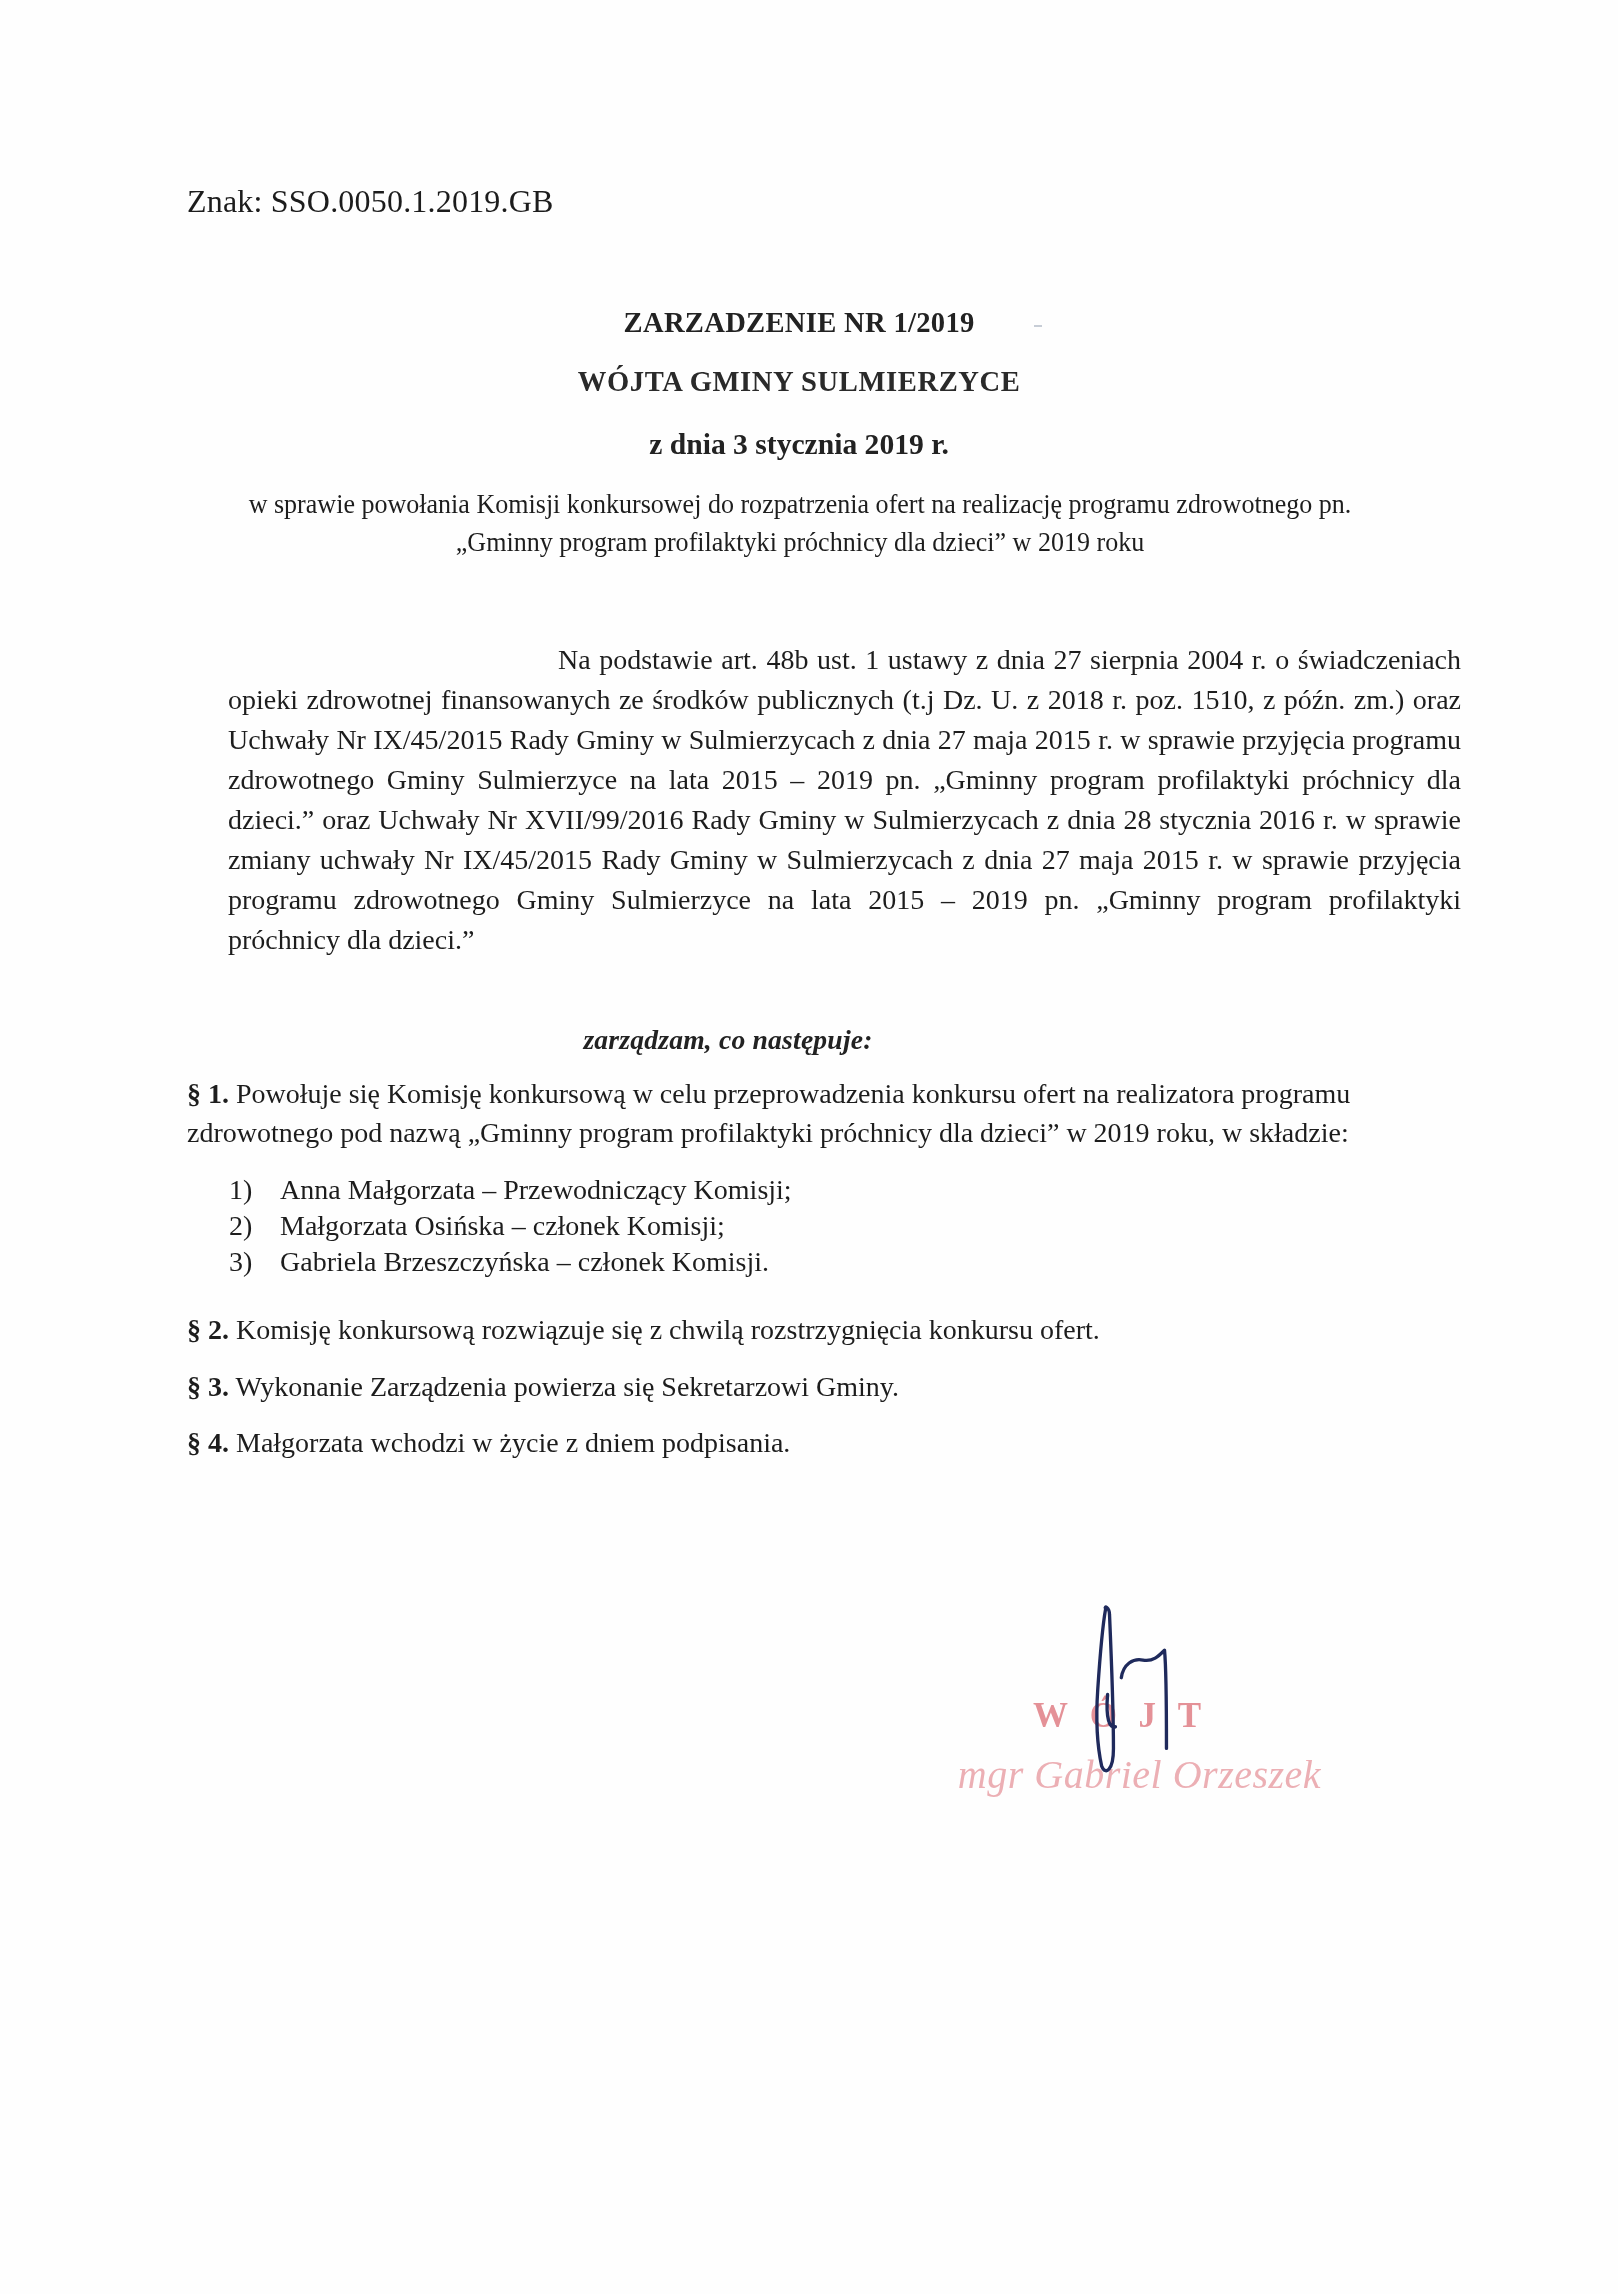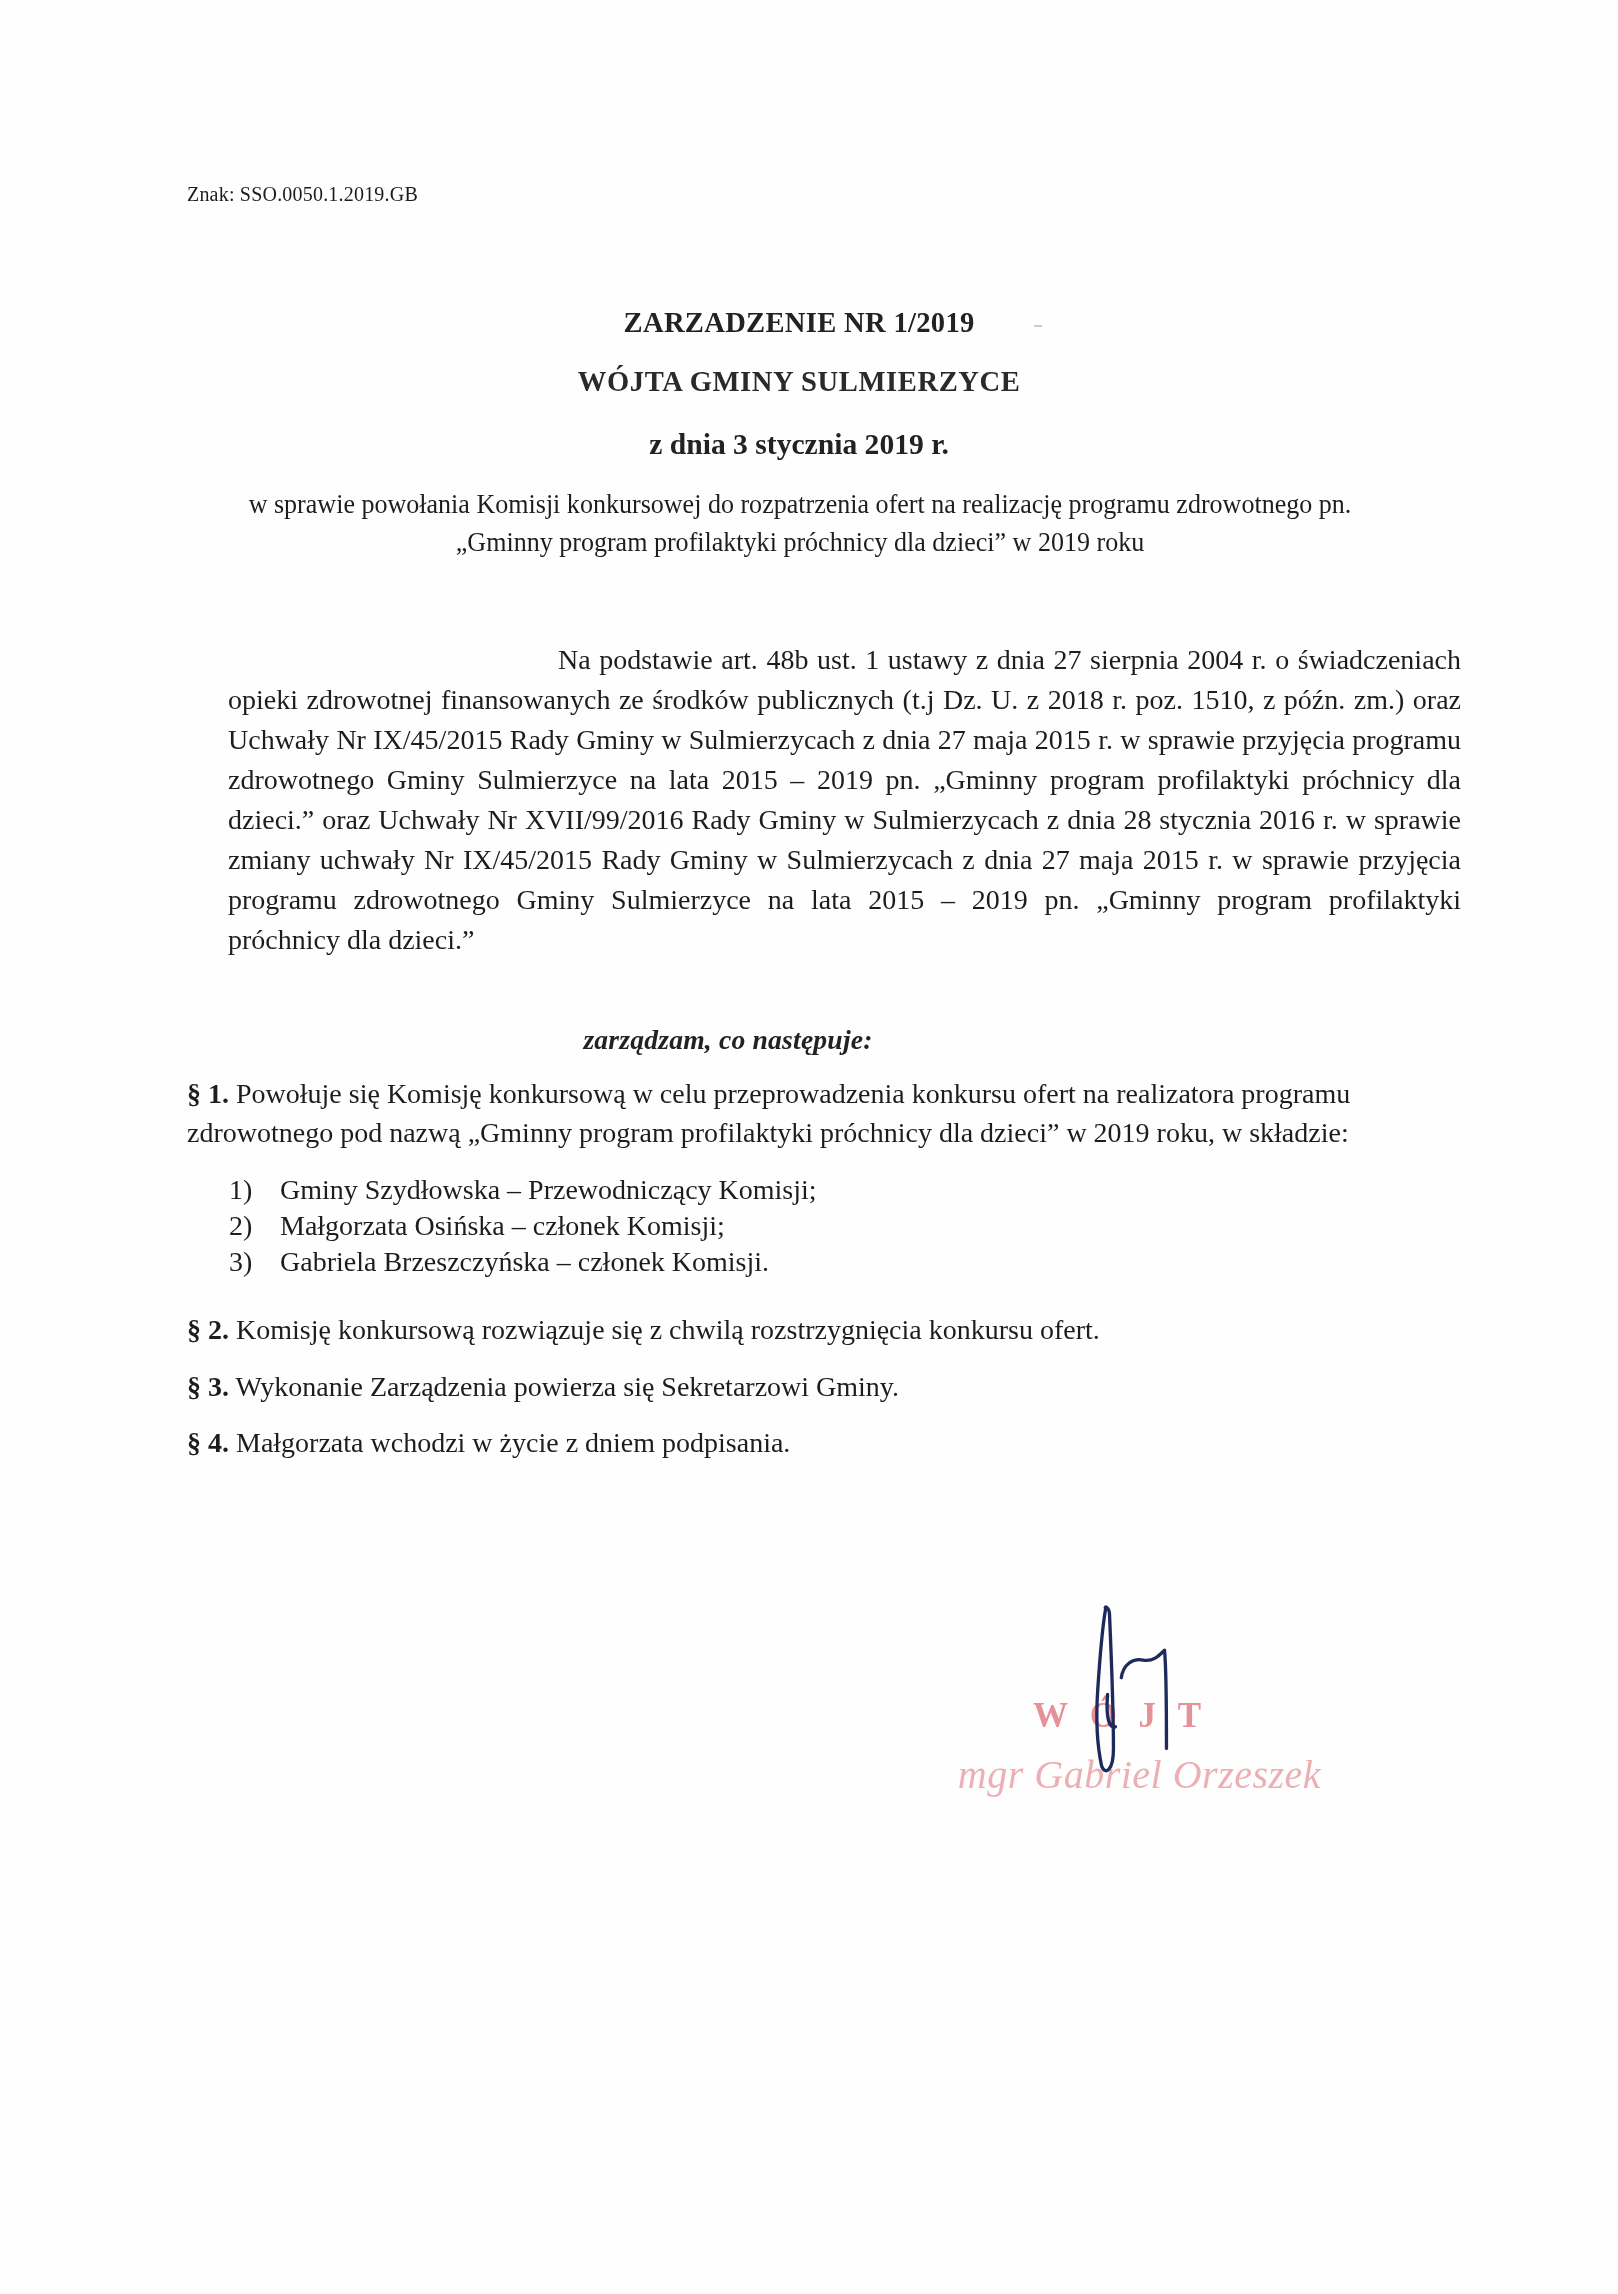--- a/index.html
+++ b/index.html
@@ -18,21 +18,21 @@
   .page {
     position: absolute;
     left: 0; top: 0;
     width: 1618px; height: 2294px;
     background: #fefefe;
   }
   .ref {
     position: absolute;
     left: 187px;
     top: 183px;
-    font-size: 20px;
+    font-size: 32px;
     letter-spacing: 0.2px;
     color: #1c1c1c;
   }
   .title-block {
     position: absolute;
     left: 0;
     width: 1618px;
     text-align: center;
     font-weight: bold;
     color: #222;
@@ -166,21 +166,21 @@
 
   <div class="decree">zarządzam, co następuje:</div>
 
   <div class="par p1">
     <span class="sym">§ 1.</span><span> Powołuje się Komisję konkursową w celu przeprowadzenia konkursu ofert na realizatora programu zdrowotnego pod nazwą „Gminny program profilaktyki próchnicy dla dzieci” w 2019 roku, w składzie:</span>
   </div>
 
   <ul class="members">
     <li>
       <span class="num">1)</span>
-      <span>Gminy Szydłowska – Przewodniczący Komisji;</span>
+      <span>Anna Małgorzata – Przewodniczący Komisji;</span>
     </li>
     <li>
       <span class="num">2)</span>
       <span>Małgorzata Osińska – członek Komisji;</span>
     </li>
     <li>
       <span class="num">3)</span>
       <span>Gabriela Brzeszczyńska – członek Komisji.</span>
     </li>
   </ul>

